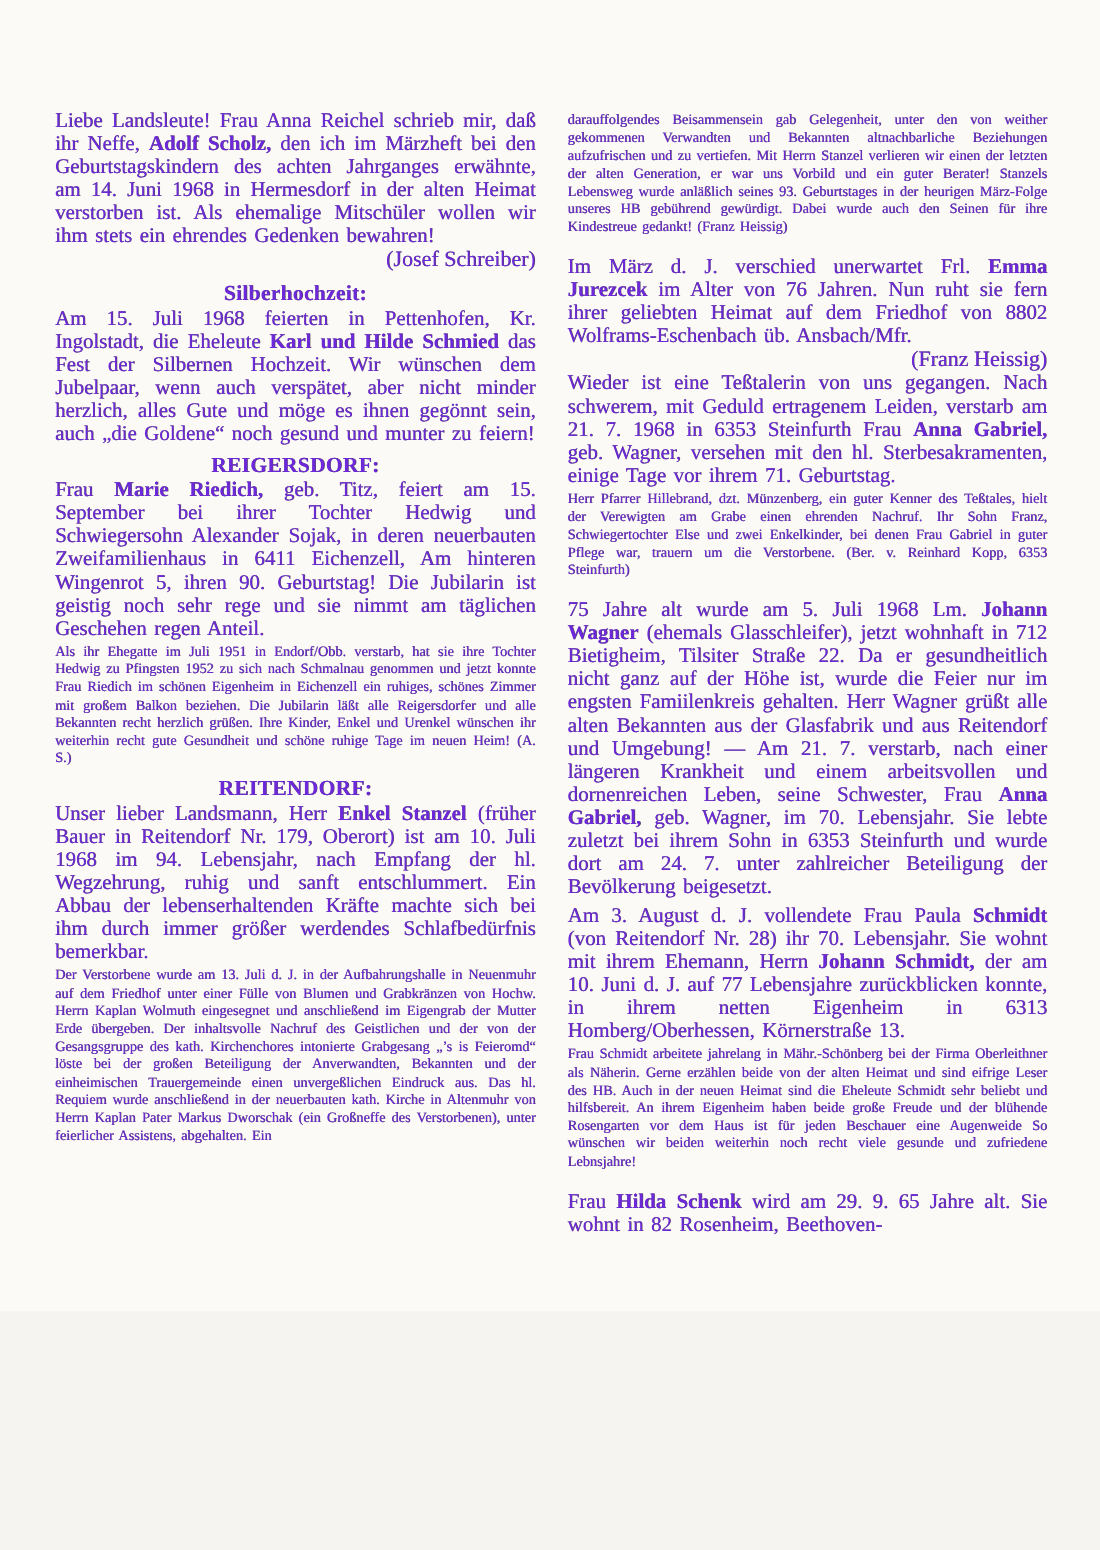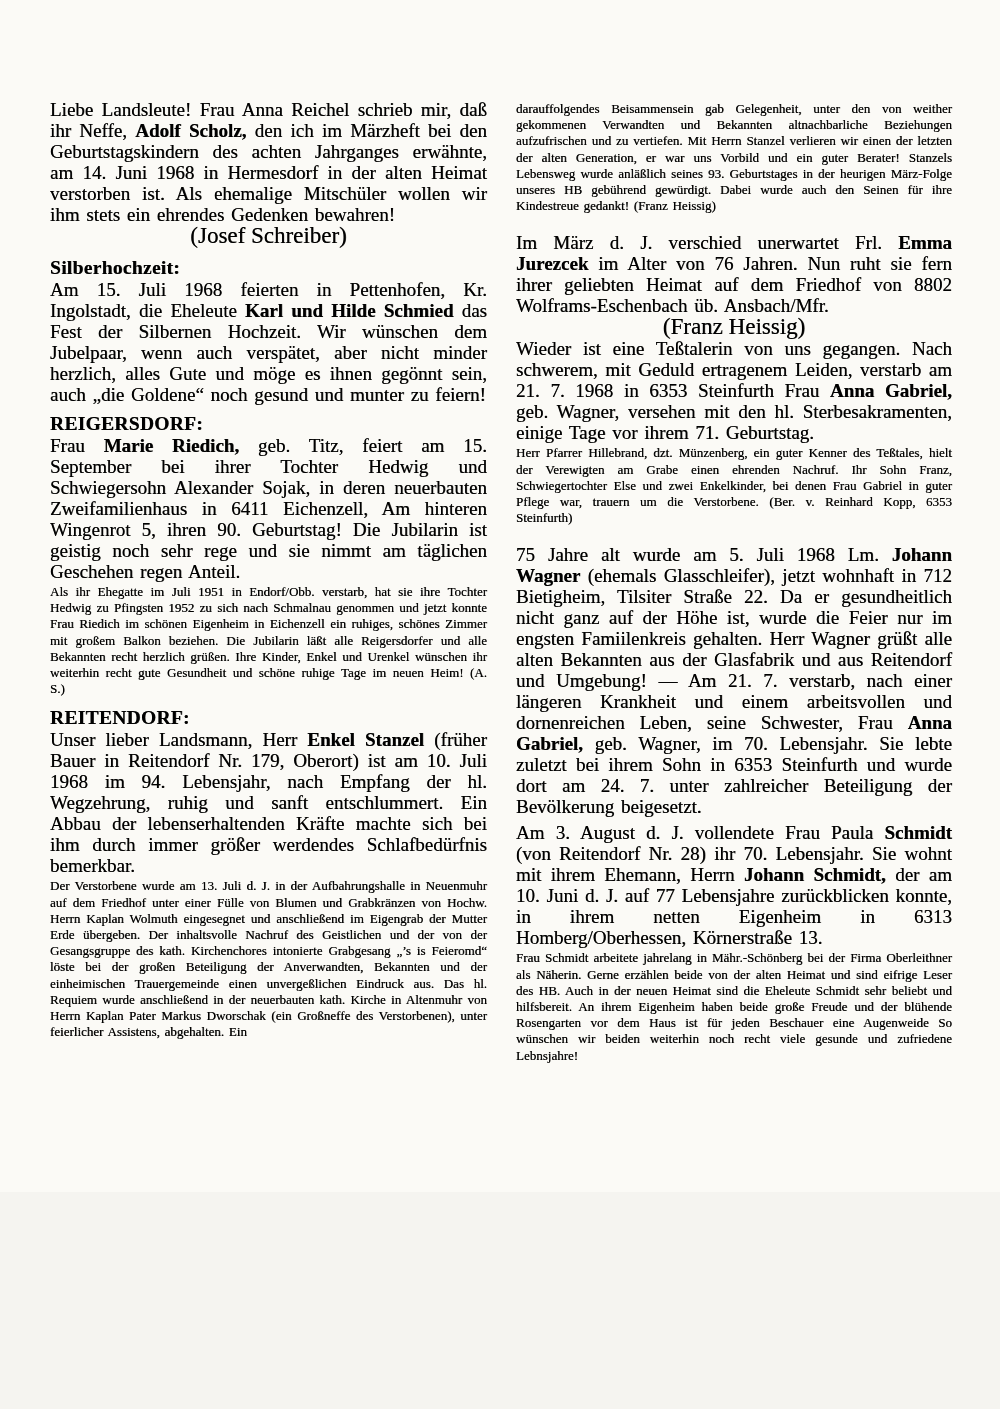--- a/index.html
+++ b/index.html
@@ -1,37 +1,37 @@
 <!DOCTYPE html>
 <html lang="de"><head>
 <meta charset="utf-8">
 <style>
   html, body { margin: 0; padding: 0; background: #f5f4f0; }
   .page {
     position: relative;
     width: 1000px;
     height: 1192px;
     background: #fbfaf6;
-    color: #000000;
+    color: #6d28d9;
     font-family: "Liberation Serif", "DejaVu Serif", serif;
     text-shadow: 0.35px 0 0 rgba(23,21,18,0.75);
     overflow: hidden;
   }
   .columns {
     position: absolute;
     left: 50px;
     top: 99px;
     width: 903px;
     display: flex;
     gap: 29px;
   }
   .column { width: 437px; }
   .column[data-name="column-right"] { width: 436px; }
 
-  .block { margin: 0; }
+  .block { margin: 0; text-align: center; }
   .block.body {
     font-size: 19px;
     line-height: 21px;
     text-align: justify;
     word-spacing: 2px;
   }
   .block.small {
     font-size: 13px;
     line-height: 16.2px;
     text-align: justify;
@@ -39,23 +39,23 @@
     margin-top: 2px;
   }
   .block.heading {
     font-size: 19.5px;
     line-height: 23px;
     font-weight: bold;
     margin-top: 7px;
     letter-spacing: 0.3px;
   }
   .block.signature {
-    font-size: 23px;
+    font-size: 20px;
     line-height: 22px;
-    text-align: center;
+    text-align: right;
   }
   .block.body + .block.body { margin-top: 5px; }
   .block.small + .block.body { margin-top: 18px; }
   .block.small + .block.heading { margin-top: 9px; }
   .block.signature + .block.heading { margin-top: 9px; }
   .block b { font-weight: bold; }
 
   .page-number {
     position: absolute;
     left: 33px;
@@ -84,16 +84,17 @@
       </div>
     <div class="column" data-name="column-right">
         <div class="block small" data-name="small-print-paragraph">darauffolgendes Beisammensein gab Gelegenheit, unter den von weither gekommenen Verwandten und Bekannten altnachbarliche Beziehungen aufzufrischen und zu vertiefen. Mit Herrn Stanzel verlieren wir einen der letzten der alten Generation, er war uns Vorbild und ein guter Berater! Stanzels Lebensweg wurde anläßlich seines 93. Geburtstages in der heurigen März-Folge unseres HB gebührend gewürdigt. Dabei wurde auch den Seinen für ihre Kindestreue gedankt! (Franz Heissig)</div>
         <div class="block body" data-name="body-paragraph">Im März d. J. verschied unerwartet Frl. <b>Emma Jurezcek</b> im Alter von 76 Jahren. Nun ruht sie fern ihrer geliebten Heimat auf dem Friedhof von 8802 Wolframs-Eschenbach üb. Ansbach/Mfr.</div>
         <div class="block signature" data-name="signature-line">(Franz Heissig)</div>
         <div class="block body" data-name="body-paragraph">Wieder ist eine Teßtalerin von uns gegangen. Nach schwerem, mit Geduld ertragenem Leiden, verstarb am 21. 7. 1968 in 6353 Steinfurth Frau <b>Anna Gabriel,</b> geb. Wagner, versehen mit den hl. Sterbesakramenten, einige Tage vor ihrem 71. Geburtstag.</div>
         <div class="block small" data-name="small-print-paragraph">Herr Pfarrer Hillebrand, dzt. Münzenberg, ein guter Kenner des Teßtales, hielt der Verewigten am Grabe einen ehrenden Nachruf. Ihr Sohn Franz, Schwiegertochter Else und zwei Enkelkinder, bei denen Frau Gabriel in guter Pflege war, trauern um die Verstorbene. (Ber. v. Reinhard Kopp, 6353 Steinfurth)</div>
         <div class="block body" data-name="body-paragraph">75 Jahre alt wurde am 5. Juli 1968 Lm. <b>Johann Wagner</b> (ehemals Glasschleifer), jetzt wohnhaft in 712 Bietigheim, Tilsiter Straße 22. Da er gesundheitlich nicht ganz auf der Höhe ist, wurde die Feier nur im engsten Famiilenkreis gehalten. Herr Wagner grüßt alle alten Bekannten aus der Glasfabrik und aus Reitendorf und Umgebung! — Am 21. 7. verstarb, nach einer längeren Krankheit und einem arbeitsvollen und dornenreichen Leben, seine Schwester, Frau <b>Anna Gabriel,</b> geb. Wagner, im 70. Lebensjahr. Sie lebte zuletzt bei ihrem Sohn in 6353 Steinfurth und wurde dort am 24. 7. unter zahlreicher Beteiligung der Bevölkerung beigesetzt.</div>
         <div class="block body" data-name="body-paragraph">Am 3. August d. J. vollendete Frau Paula <b>Schmidt</b> (von Reitendorf Nr. 28) ihr 70. Lebensjahr. Sie wohnt mit ihrem Ehemann, Herrn <b>Johann Schmidt,</b> der am 10. Juni d. J. auf 77 Lebensjahre zurückblicken konnte, in ihrem netten Eigenheim in 6313 Homberg/Oberhessen, Körnerstraße 13.</div>
         <div class="block small" data-name="small-print-paragraph">Frau Schmidt arbeitete jahrelang in Mähr.-Schönberg bei der Firma Oberleithner als Näherin. Gerne erzählen beide von der alten Heimat und sind eifrige Leser des HB. Auch in der neuen Heimat sind die Eheleute Schmidt sehr beliebt und hilfsbereit. An ihrem Eigenheim haben beide große Freude und der blühende Rosengarten vor dem Haus ist für jeden Beschauer eine Augenweide So wünschen wir beiden weiterhin noch recht viele gesunde und zufriedene Lebnsjahre!</div>
+        <div class="block body" data-name="body-paragraph">Frau <b>Hilda Schenk</b> wird am 29. 9. 65 Jahre alt. Sie wohnt in 82 Rosenheim, Beethoven-</div>
       </div>
   </div>
   <div class="page-number" data-name="page-number">394</div>
 </div>
 
 </body></html>

